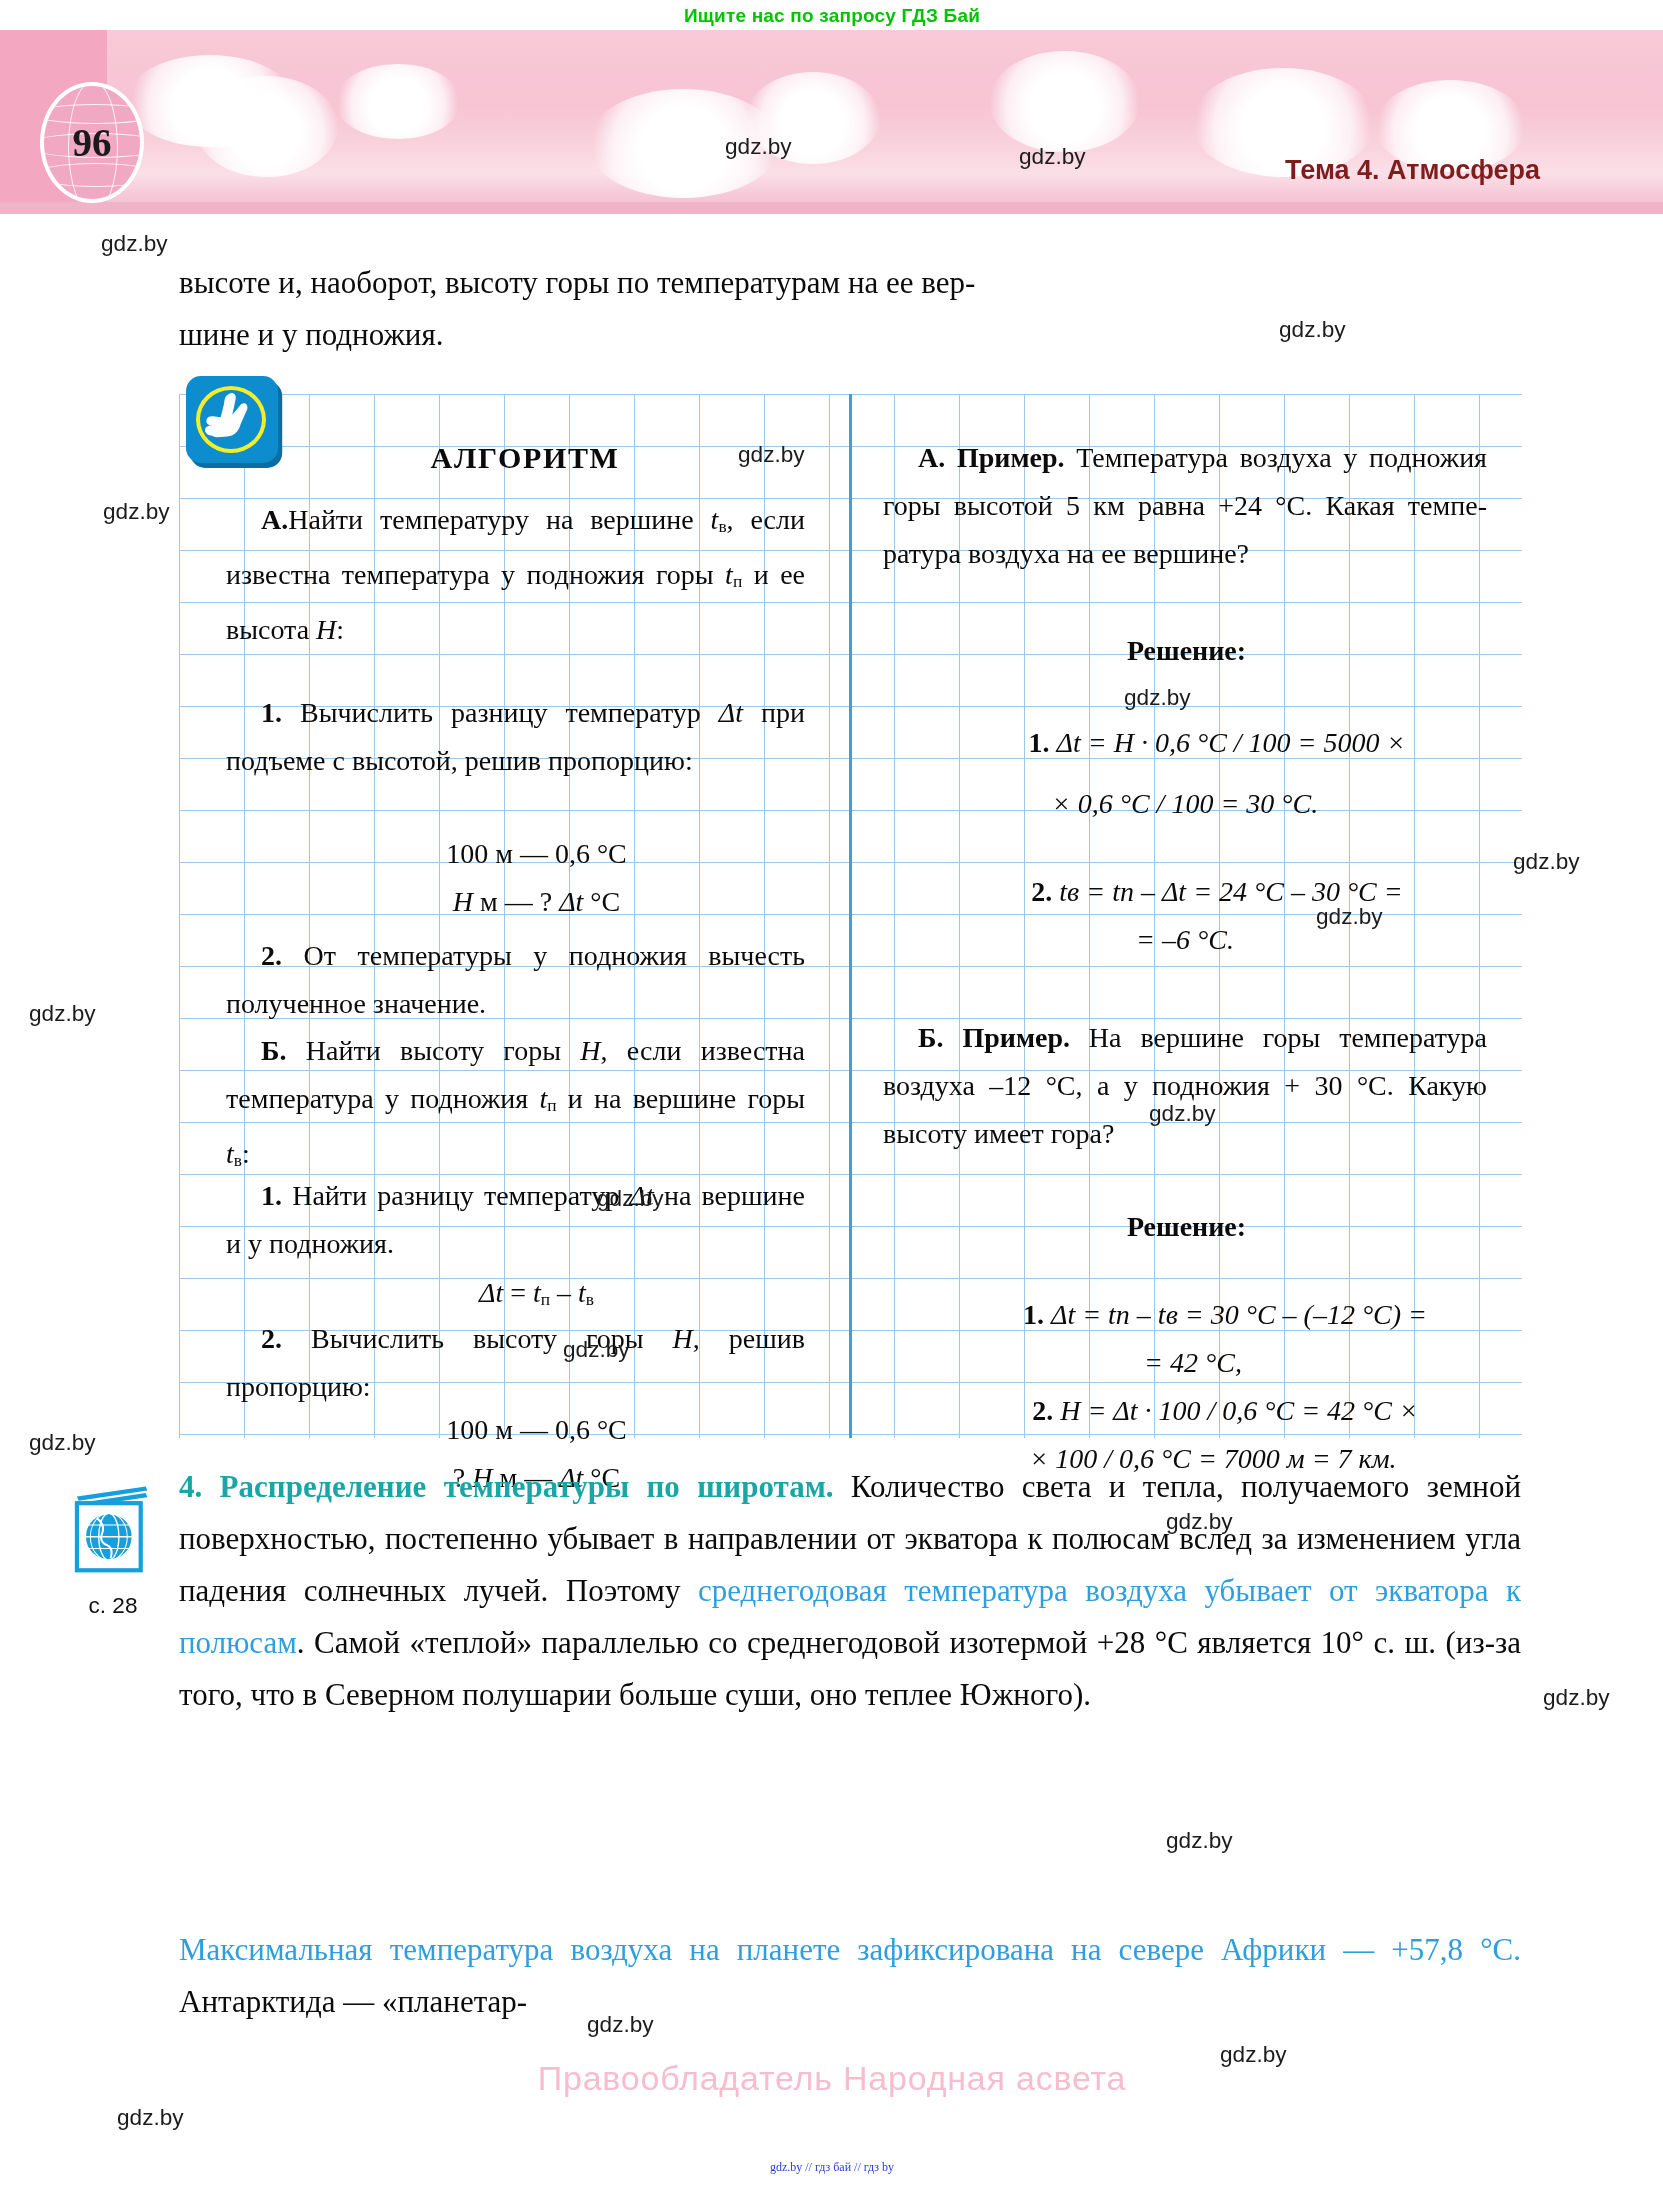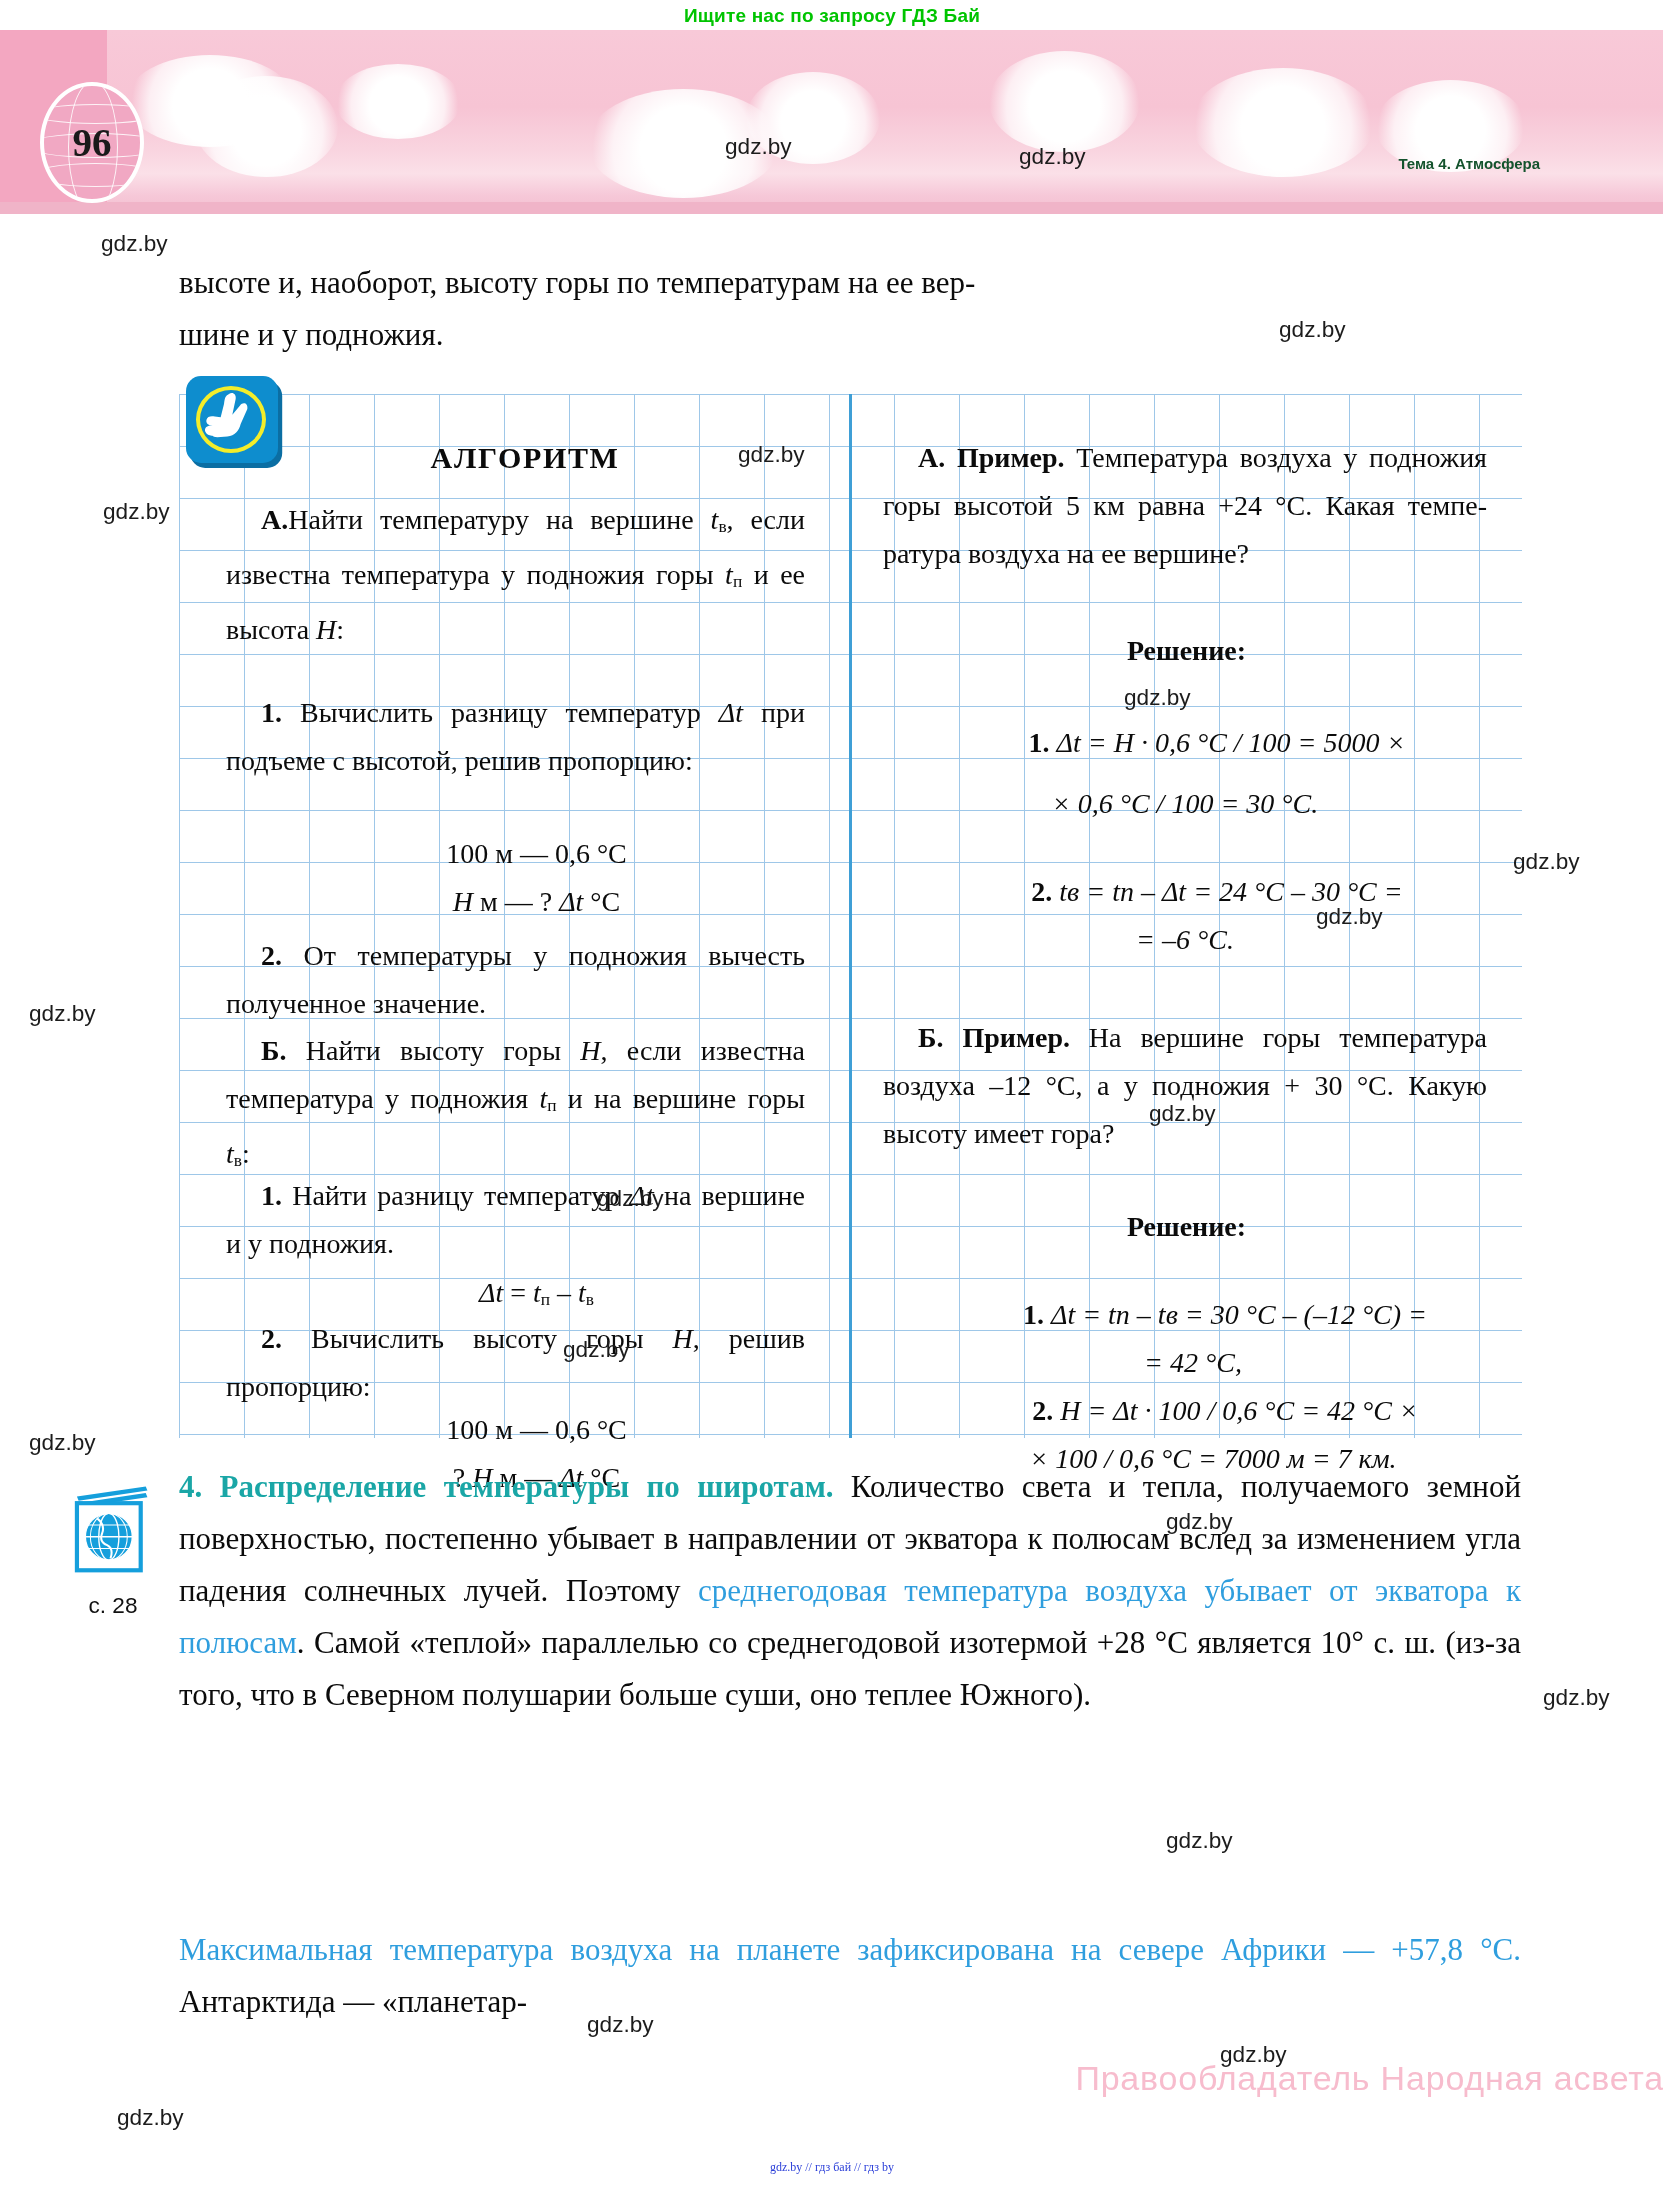--- a/index.html
+++ b/index.html
@@ -59,21 +59,21 @@
     position:absolute; inset:0;
     display:flex; align-items:center; justify-content:center;
     font-family:"Liberation Serif", serif;
     font-size:39px; font-weight:bold; color:#1a1a1a;
     z-index:5;
   }
 
   .topic-title{
     position:absolute; top:155px; right:124px;
     font-family:"Liberation Sans", sans-serif;
-    font-size:15px; font-weight:bold; color:#14532d;
+    font-size:27px; font-weight:bold; color:#7f1d1d;
     z-index:26;
   }
 
   
   .content{ position:absolute; top:0; left:0; width:1664px; height:2205px; }
 
   .lead{
     position:absolute; top:257px; left:179px; width:1342px;
     font-size:31px; line-height:52px;
     text-align:justify;
@@ -160,21 +160,21 @@
     position:absolute; left:179px; width:1342px;
     font-size:31px; line-height:52px;
     text-align:justify; color:#0b0b0b;
   }
   .teal{ color:#1aa6a6; font-weight:bold; }
   .blue{ color:#2f9ede; }
 
   
   .owner{
     position:absolute; top:2059px; left:0; width:100%;
-    text-align:right;
+    text-align:center;
     font-family:"Liberation Sans", sans-serif;
     font-size:34px; color:#f7bccd;
     letter-spacing:0.8px;
   }
   .footlinks{
     position:absolute; top:2160px; left:0; width:100%;
     text-align:center;
     font-family:Liberation Serif, serif;
     font-size:12px; color:#2a3ed8;
   }

